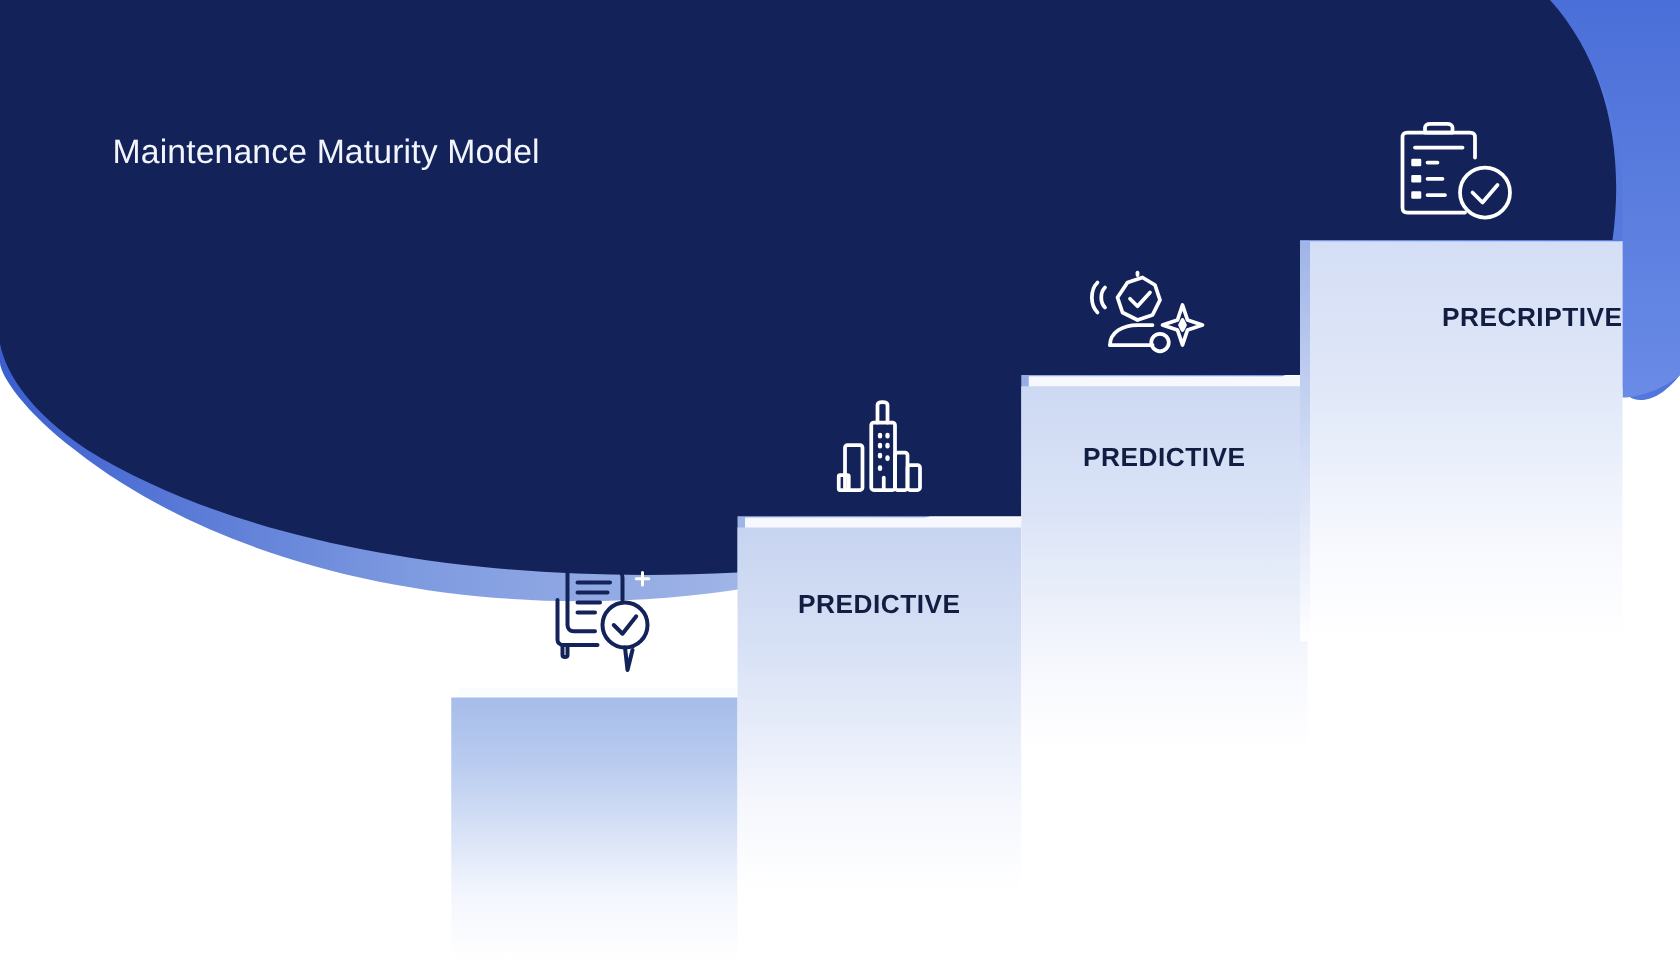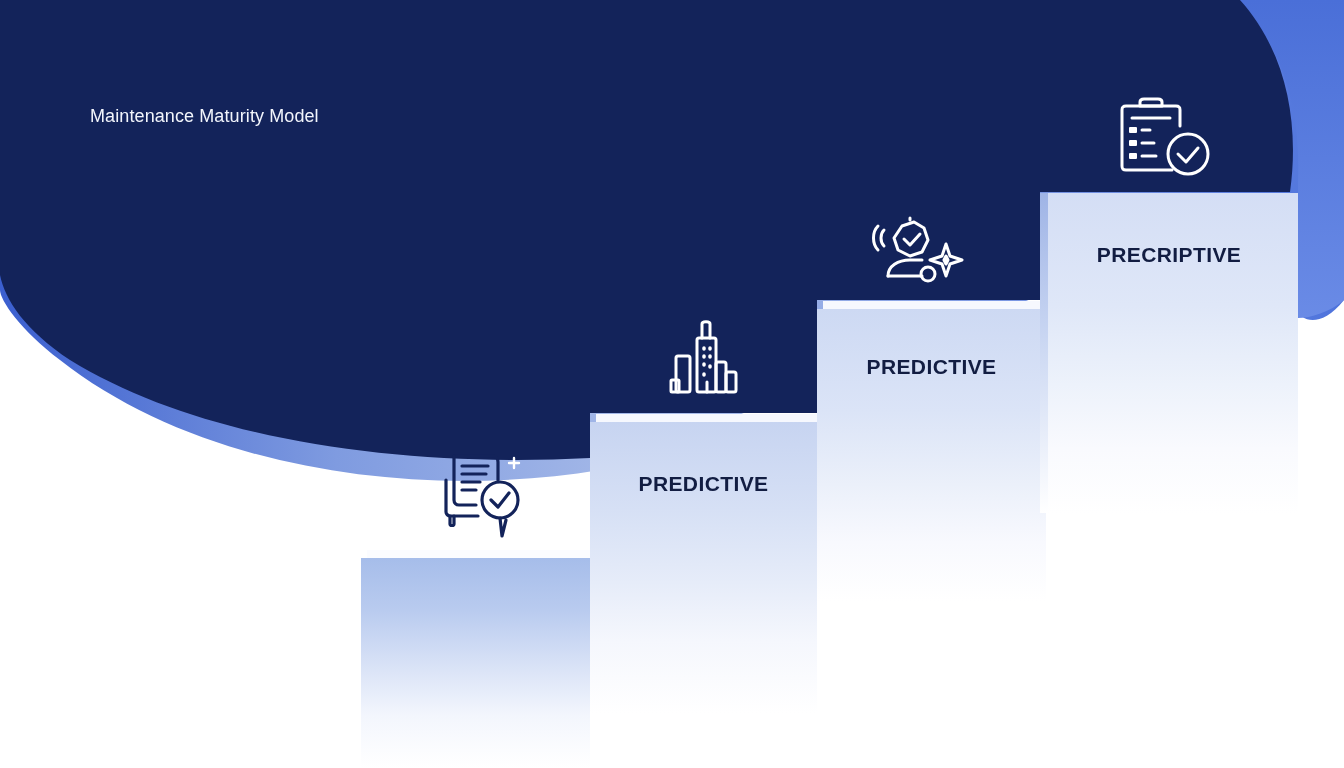--- a/index.html
+++ b/index.html
@@ -20,21 +20,21 @@
     }
     .bg-svg {
       position: absolute;
       left: 0; top: 0;
       width: 1344px; height: 768px;
     }
     .title {
       position: absolute;
       left: 90px;
       top: 106px;
-      font-size: 18px;
+      font-size: 27px;
       font-weight: 400;
       color: #f2f5fc;
       letter-spacing: 0.1px;
     }
     .step {
       position: absolute;
       box-sizing: border-box;
     }
     .step .face {
       position: absolute;
@@ -80,21 +80,21 @@
     #step-4 .face {
       top: 0;
       background: linear-gradient(to bottom, #d4def5 0%, #dfe7f8 35%, #edf2fb 60%, #f9fafe 80%, #ffffff 100%);
     }
     #step-4 .edge {
       position: absolute;
       left: 0; top: 0; bottom: 0;
       width: 8px;
       background: linear-gradient(to bottom, #9fb4e6 0%, #c9d6f2 45%, #ffffff 100%);
     }
-    #step-4 .label { top: 50px; }
+    #step-4 .label { top: 50px; text-align: right; }
 
     .icon {
       position: absolute;
     }
     .icon svg { display: block; }
     #icon-1 { left: 440px; top: 450px; width: 90px; height: 95px; }
     #icon-2 { left: 664px; top: 318px; width: 80px; height: 80px; }
     #icon-3 { left: 866px; top: 214px; width: 110px; height: 80px; }
     #icon-4 { left: 1116px; top: 96px; width: 98px; height: 86px; }
   </style>

